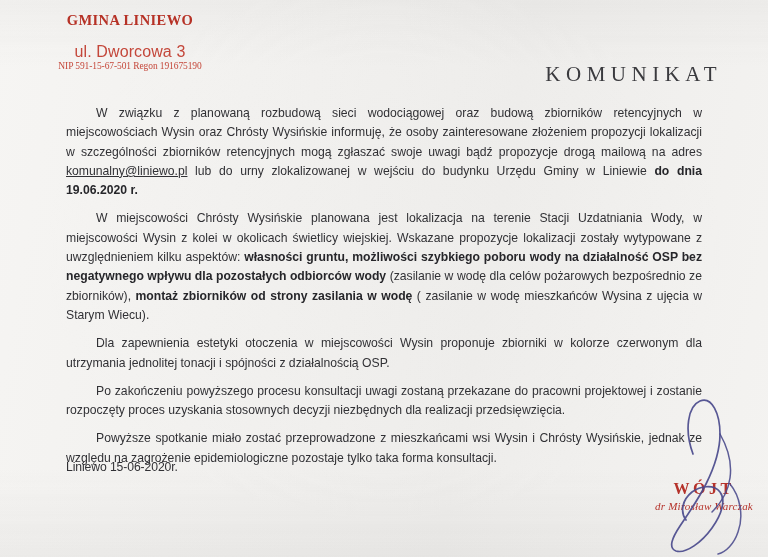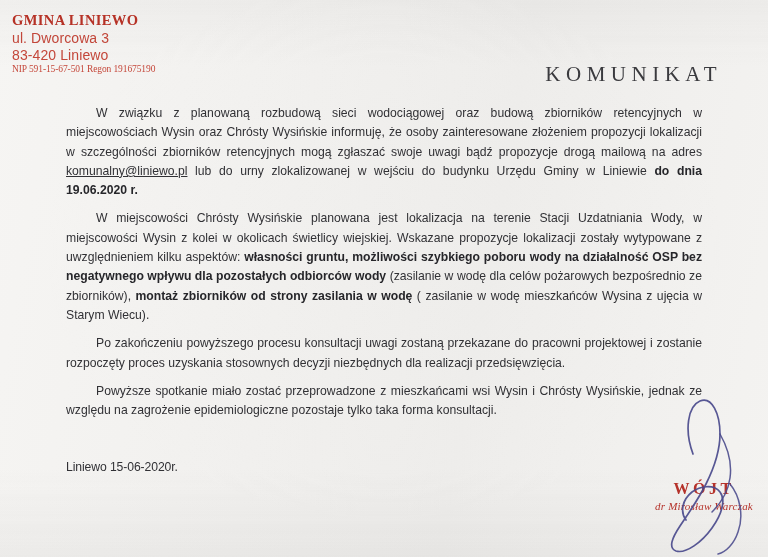--- a/index.html
+++ b/index.html
@@ -34,35 +34,36 @@
     mix-blend-mode: multiply;
     opacity: .8;
   }
 
   
   #letterhead {
     position: absolute;
     left: 12px;
     top: 12px;
     width: 236px;
-    text-align: left;
+    text-align: center;
     color: #c0392b;
     line-height: 1.22;
   }
   #letterhead .org {
     font-family: "Liberation Serif", serif;
     font-weight: bold;
     font-size: 14.5px;
     letter-spacing: .4px;
     color: #b93226;
   }
   #letterhead .line {
-    font-size: 14px;
+    font-size: 16px;
     color: #c5473a;
     letter-spacing: .1px;
+    margin-top: 12px;
   }
   #letterhead .tax {
     font-size: 9.5px;
     color: #c5473a;
     letter-spacing: -.1px;
     transform: scaleY(1.04);
     font-family: Liberation Serif, serif;
   }
 
   
@@ -151,33 +152,33 @@
   #handwritten-signature svg { display: block; overflow: visible; }
 </style>
 </head>
 <body>
 
 <div id="page">
 
   <div id="letterhead">
     <div class="org">GMINA LINIEWO</div>
     <div class="line">ul. Dworcowa 3</div>
-    <div class="line">83-420 Liniewo</div>
     <div class="tax">NIP 591-15-67-501 Regon 191675190</div>
   </div>
 
   <h1 id="doc-title">KOMUNIKAT</h1>
 
   <div id="body-text">
 
     <p><span>W związku z planowaną rozbudową sieci wodociągowej oraz budową zbiorników retencyjnych w miejscowościach Wysin oraz Chrósty Wysińskie informuję, że osoby zainteresowane złożeniem propozycji lokalizacji w szczególności zbiorników retencyjnych  mogą zgłaszać swoje uwagi bądź propozycje drogą mailową na adres </span><span class="link">komunalny@liniewo.pl</span><span> lub do urny zlokalizowanej w wejściu do budynku Urzędu Gminy w Liniewie </span><b>do dnia 19.06.2020 r.</b></p>
 
 
     <p><span>W miejscowości Chrósty Wysińskie planowana jest lokalizacja na terenie Stacji Uzdatniania Wody, w miejscowości Wysin z kolei w okolicach świetlicy wiejskiej. Wskazane propozycje lokalizacji zostały wytypowane z uwzględnieniem kilku aspektów: </span><b>własności gruntu, możliwości szybkiego poboru wody na działalność OSP bez negatywnego wpływu dla pozostałych odbiorców wody</b><span> (zasilanie w wodę dla celów pożarowych bezpośrednio ze zbiorników), </span><b>montaż zbiorników od strony zasilania w wodę</b><span> ( zasilanie w wodę mieszkańców Wysina z ujęcia w Starym Wiecu).</span></p>
 
+    <p>Dla zapewnienia estetyki otoczenia w miejscowości Wysin proponuje zbiorniki w kolorze czerwonym dla utrzymania jednolitej tonacji i spójności z działalnością OSP.</p>
 
     <p>Po zakończeniu powyższego procesu konsultacji uwagi zostaną przekazane do pracowni projektowej i zostanie rozpoczęty proces uzyskania stosownych decyzji niezbędnych dla realizacji przedsięwzięcia.</p>
 
     <p>Powyższe spotkanie miało zostać przeprowadzone z mieszkańcami wsi Wysin i Chrósty Wysińskie, jednak ze względu na zagrożenie epidemiologiczne pozostaje tylko taka forma konsultacji.</p>
 
   </div>
 
   <div id="date-line">Liniewo 15-06-2020r.</div>
 
   <div id="signature-block">

